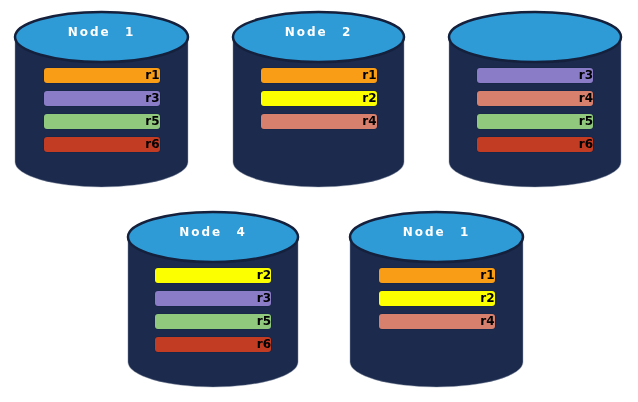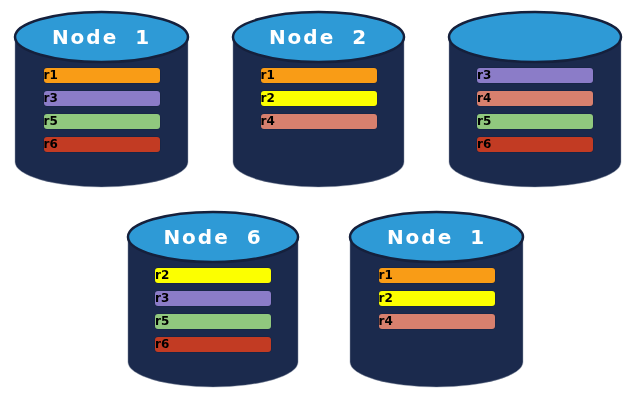--- a/index.html
+++ b/index.html
@@ -20,30 +20,30 @@
     font-family:"DejaVu Sans","Liberation Sans",sans-serif;
   }
   .node{position:absolute;}
   .cyl{position:absolute;left:0;top:0;width:100%;height:100%;display:block;}
   .cyl-body{fill:var(--cylinder-body);stroke:var(--cylinder-edge);stroke-width:0.8;stroke-opacity:0.55;}
   .cyl-top{fill:var(--cylinder-top);stroke:var(--cylinder-outline);stroke-width:2.5;}
   .node-title{
     position:absolute;top:19px;left:0;right:0;
     text-align:center;
     color:var(--node-label-color);
-    font-weight:bold;font-size:20px;
+    font-weight:bold;font-size:12px;
     letter-spacing:2px;word-spacing:8px;
     user-select:none;
   }
   .bars{position:absolute;top:62px;left:0;right:0;}
   .bar{
     width:116px;height:15px;
     margin:0 auto 8px auto;
     border-radius:3px;
-    text-align:left;
+    text-align:right;
     font-size:12px;font-weight:bold;line-height:15px;
     color:var(--replica-label-color);
     box-shadow:0 0 0 0.5px rgba(0,0,0,0.15);
   }
 </style>
 </head>
 <body>
 
 <div class="canvas">
     <div class="node" style="left: 12px; top: 6px; width: 179px; height: 184px;">
@@ -81,21 +81,21 @@
         <div class="bar" style="background: rgb(216, 128, 110);">r4</div>
         <div class="bar" style="background: rgb(144, 200, 126);">r5</div>
         <div class="bar" style="background: rgb(194, 59, 35);">r6</div>
       </div>
   </div>
     <div class="node" style="left: 125px; top: 206px; width: 176px; height: 184px;">
     <svg class="cyl" viewBox="0 0 178 184" preserveAspectRatio="none" aria-hidden="true">
       <path class="cyl-body" d="M3,31 L3,156 A86,25 0 0 0 175,156 L175,31 A86,25 0 0 0 3,31 Z"></path>
       <ellipse class="cyl-top" cx="89" cy="31" rx="86" ry="25"></ellipse>
     </svg>
-    <div class="node-title">Node 6</div>
+    <div class="node-title">Node 4</div>
     <div class="bars">
         <div class="bar" style="background: rgb(252, 255, 0);">r2</div>
         <div class="bar" style="background: rgb(139, 124, 200);">r3</div>
         <div class="bar" style="background: rgb(144, 200, 126);">r5</div>
         <div class="bar" style="background: rgb(194, 59, 35);">r6</div>
       </div>
   </div>
     <div class="node" style="left: 347px; top: 206px; width: 179px; height: 184px;">
     <svg class="cyl" viewBox="0 0 178 184" preserveAspectRatio="none" aria-hidden="true">
       <path class="cyl-body" d="M3,31 L3,156 A86,25 0 0 0 175,156 L175,31 A86,25 0 0 0 3,31 Z"></path>

